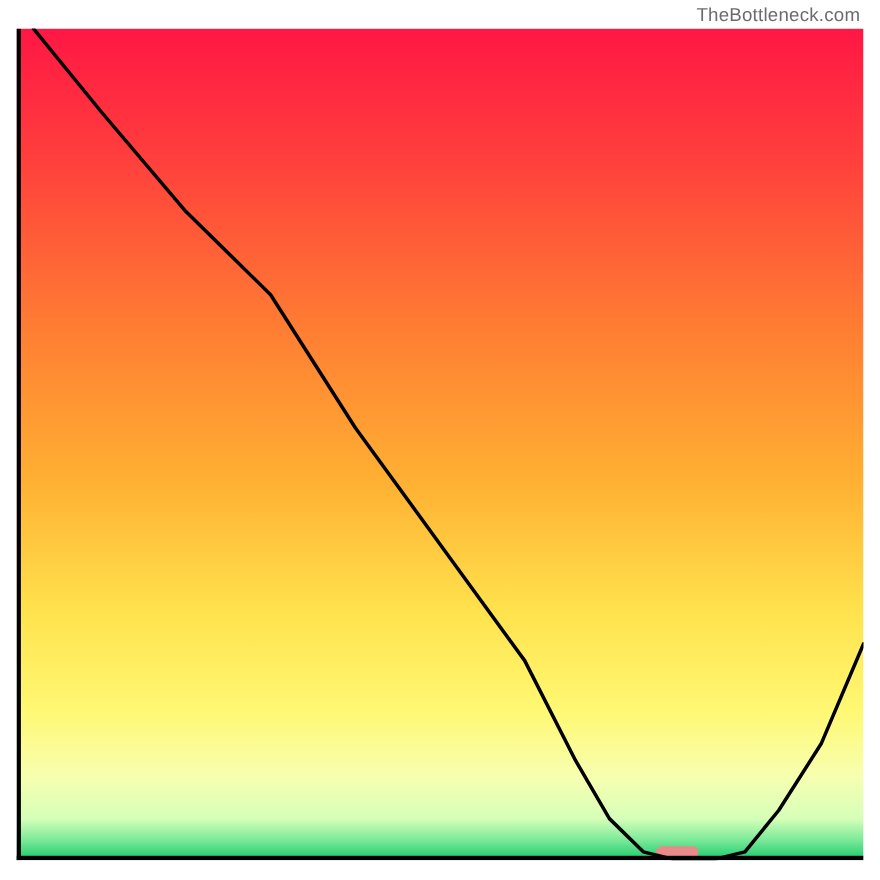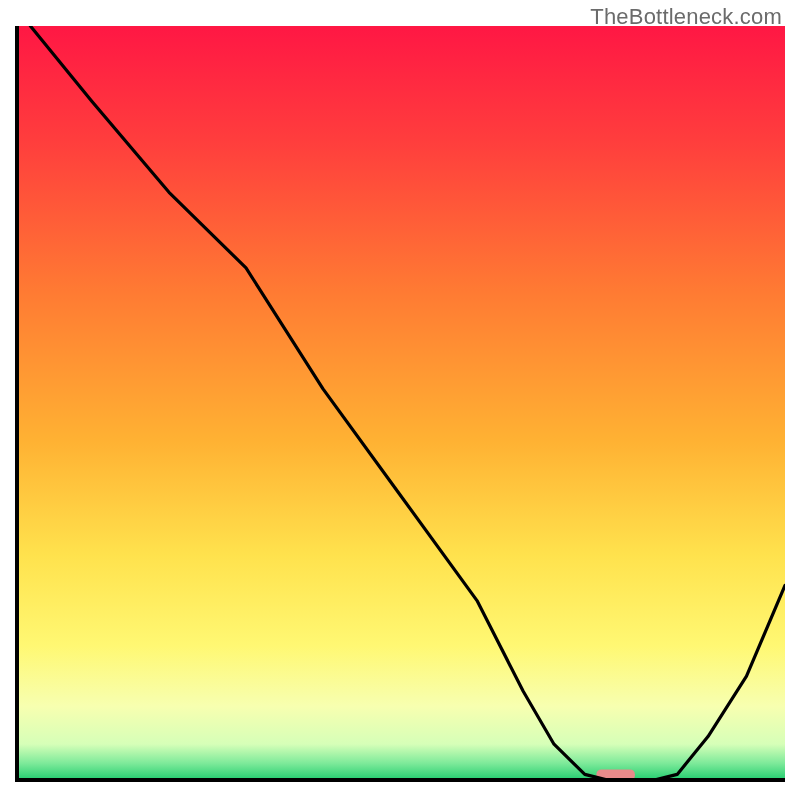--- a/index.html
+++ b/index.html
@@ -9,21 +9,21 @@
     height: 800px;
     background: #ffffff;
     position: relative;
     font-family: Arial, Helvetica, sans-serif;
   }
   .watermark {
     position: absolute;
     top: 4px;
     right: 18px;
     color: #6b6b6b;
-    font-size: 22px;
+    font-size: 17px;
     font-weight: 500;
     letter-spacing: 0.2px;
   }
   .plot {
     position: absolute;
     left: 15px;
     top: 26px;
     width: 770px;
     height: 756px;
   }

